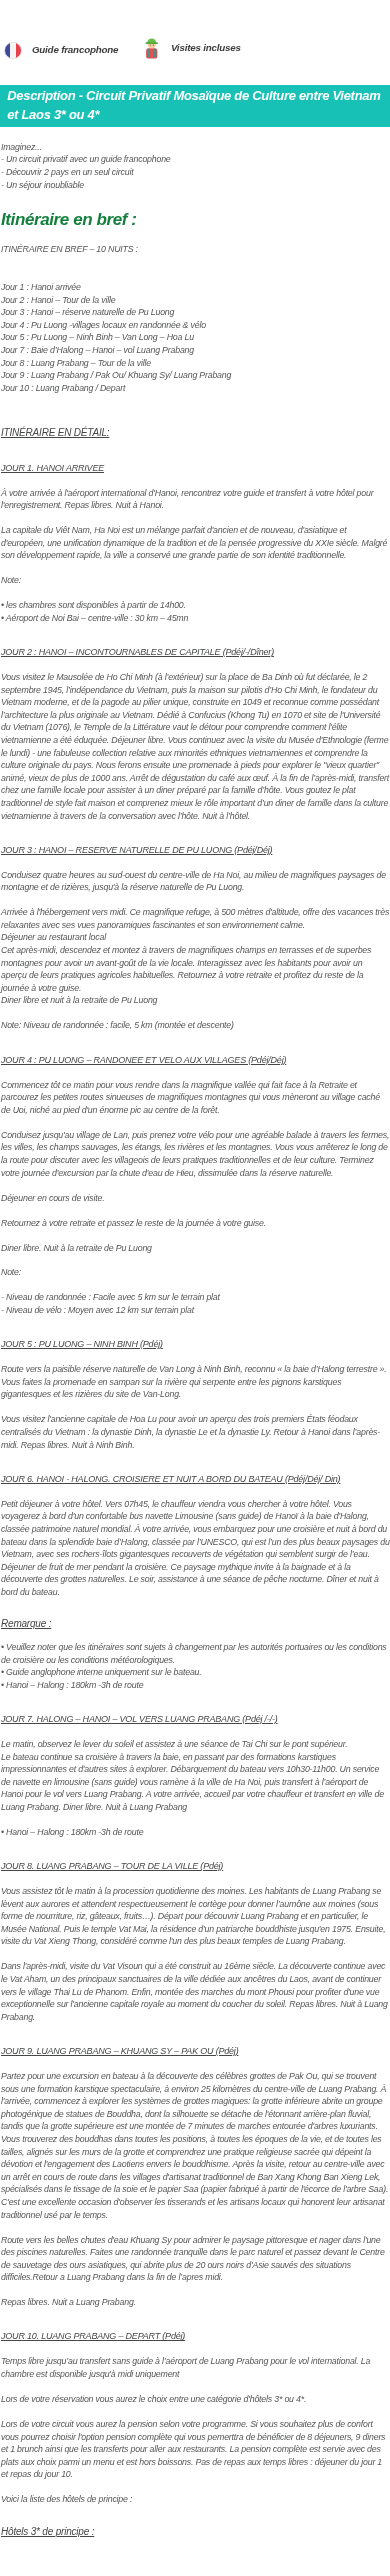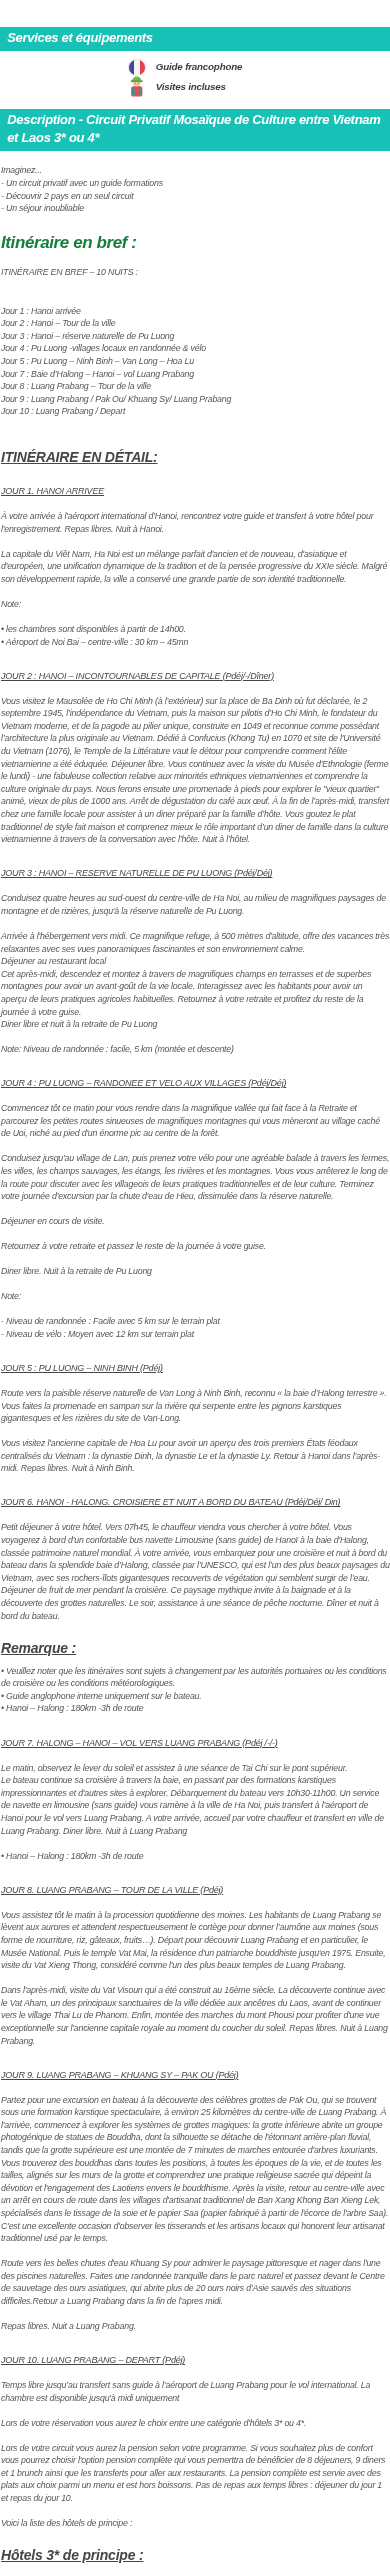--- a/index.html
+++ b/index.html
@@ -2,45 +2,42 @@
 <html style="font-size:8.2px"><head>
 <meta charset="utf-8">
 <style>
   html,body{margin:0;padding:0;background:#ffffff;}
   body{width:391px;font-family:"Liberation Sans", sans-serif;}
   .page{width:391px;height:3920px;overflow:hidden;background:#fff;position:relative;
         font-style:italic;color:#555657;font-size:8.8px;line-height:12.6px;letter-spacing:-0.2px;}
   .topspace{height:27px;}
   .teal-bar{background:#18c1b5;color:#ffffff;font-weight:bold;font-size:13px;line-height:18.5px;
             padding:2.1px 7.2px 3.1px 7.2px;letter-spacing:-0.3px;}
-  .services-row{display:flex;align-items:center;margin:8.2px 0 0 4.1px;height:24px;flex-direction:column;}
+  .services-row{display:flex;align-items:flex-end;margin:8.2px 0 0 4.1px;height:24px;}
   .service-item{display:flex;align-items:center;width:139px;}
   .service-label{font-weight:bold;color:#3d3d3d;font-size:9.8px;margin-left:10.3px;letter-spacing:-0.2px;}
   .flag-icon{width:15.5px;height:15.5px;border-radius:50%;
              background:linear-gradient(90deg,#3f4a9e 0 33%,#f4f4f4 33% 67%,#e8414e 67% 100%);
              border:0.5px solid #e2e2e2;flex:0 0 auto;}
   .traveler-icon{width:17.5px;height:21.6px;flex:0 0 auto;}
   .desc-bar{margin-top:26px;}
   .content{padding:13.4px 1px 0 1px;}
   .p{margin:12.4px 0;}
   .line{margin:0;} .gap.m{height:13.4px;}
   .h-pink{color:#15803d;font-size:17px;line-height:20.6px;font-weight:bold;margin:18.5px 0 9.3px;letter-spacing:-0.4px;}
   .h-jour{color:#454647;font-weight:normal;text-decoration:underline;font-size:9px;margin:21.6px 0 12.4px;}
-  .h-sub{color:#454647;font-weight:bold;text-decoration:underline;font-size:14px;margin:19.6px 0 10.3px;}
+  .h-sub{color:#454647;font-weight:normal;text-decoration:underline;font-size:10px;margin:19.6px 0 10.3px;}
 </style>
 </head>
 <body>
 
 <div class="page">
 
   <div class="topspace"></div>
 
-  <div class="teal-bar">
-    <span>Services et équipements</span>
-  </div>
 
   <div class="services-row">
     <div class="service-item">
       <span class="flag-icon"></span>
       <span class="service-label">Guide francophone</span>
     </div>
     <div class="service-item">
       <svg class="traveler-icon" viewBox="0 0 34 42">
         <rect x="6" y="20" width="22" height="20" rx="5" fill="#e05252"></rect>
         <rect x="8" y="21" width="5" height="17" rx="2.5" fill="#4b8f86"></rect>
@@ -54,21 +51,21 @@
       <span class="service-label">Visites incluses</span>
     </div>
   </div>
 
   <div class="teal-bar desc-bar">
     <span>Description - Circuit Privatif Mosaïque de Culture entre Vietnam et Laos 3* ou 4*</span>
   </div>
 
   <div class="content" id="content">
       <div class="line">Imaginez...</div>
-      <div class="line">- Un circuit privatif avec un guide formations</div>
+      <div class="line">- Un circuit privatif avec un guide francophone</div>
       <div class="line">- Découvrir 2 pays en un seul circuit</div>
       <div class="line">- Un séjour inoubliable</div>
       <div class="h-pink">Itinéraire en bref :</div>
       <div class="p">ITINÉRAIRE EN BREF – 10 NUITS :</div>
       <div class="gap m"></div>
       <div class="line">Jour 1 : Hanoi arrivée</div>
       <div class="line">Jour 2 : Hanoi – Tour de la ville</div>
       <div class="line">Jour 3 : Hanoi – réserve naturelle de Pu Luong</div>
       <div class="line">Jour 4 : Pu Luong -villages locaux en randonnée &amp; vélo</div>
       <div class="line">Jour 5 : Pu Luong – Ninh Binh – Van Long – Hoa Lu</div>

